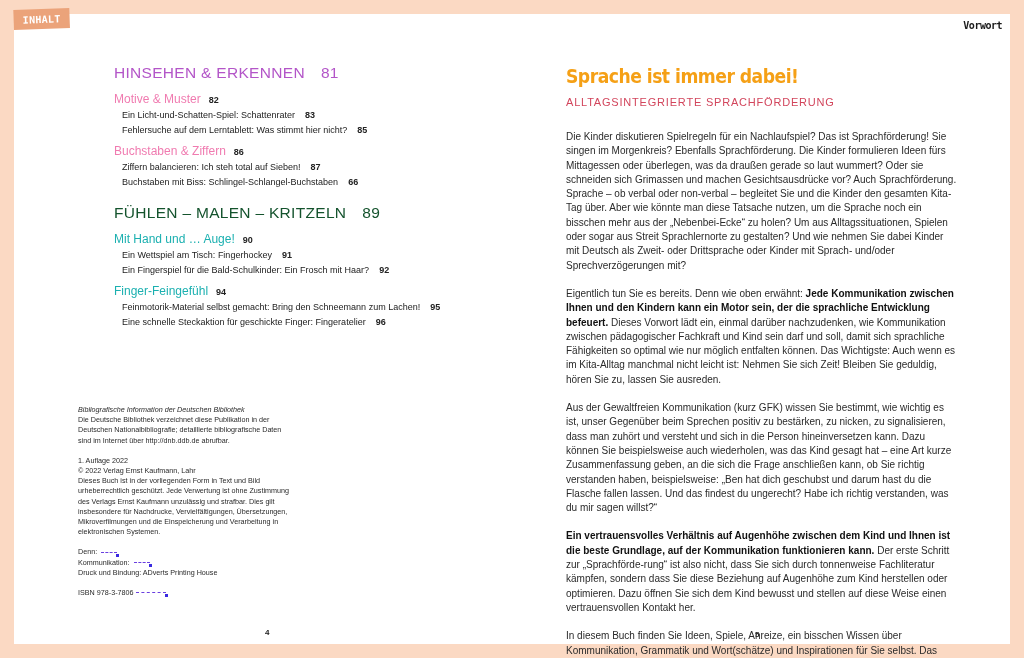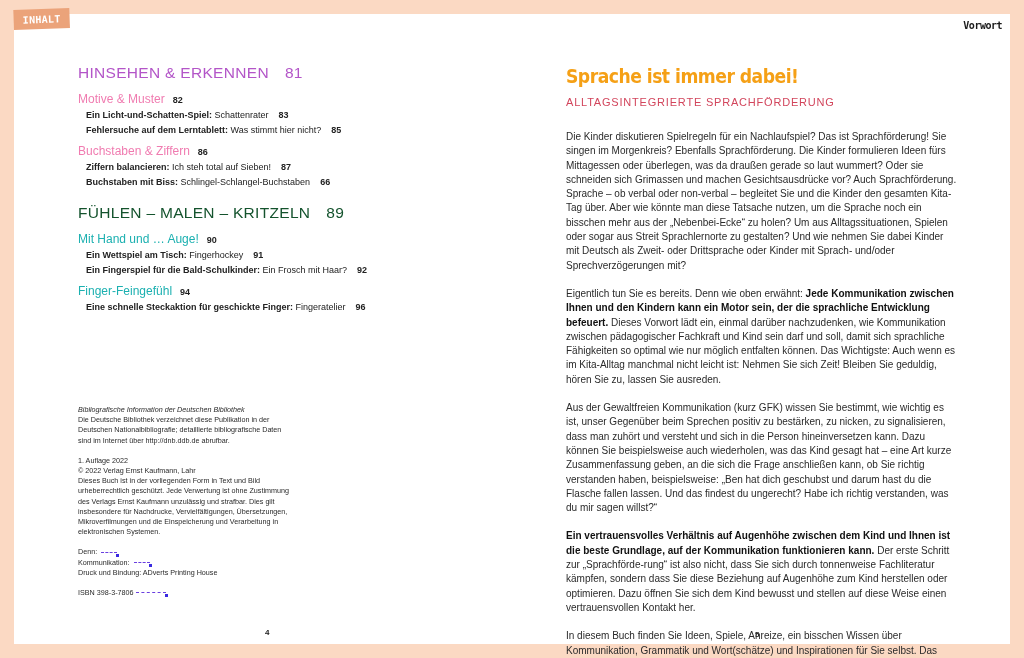--- a/index.html
+++ b/index.html
@@ -72,24 +72,24 @@
   }
   .sec-pink { color: #f07bb0; }
   .sec-teal { color: #1bb0b0; }
   .entry {
     font-family: "Liberation Sans", sans-serif;
     font-size: 9px;
     line-height: 15px;
     white-space: nowrap;
     color: #222;
   }
-  .entry b { font-weight: bold; padding-left: 8px; }
+  .entry b { font-weight: normal; padding-left: 8px; }
   .entry .pn { font-weight: bold; margin-left: 10px; }
   .group { margin-bottom: 6px; }
-  .chapter-block { margin-bottom: 14px; }
+  .chapter-block { margin-bottom: 14px; margin-left: 36px; }
 
   .imprint {
     position: absolute;
     left: 78px; top: 405px;
     width: 240px;
     font-family: "Liberation Sans", sans-serif;
     font-size: 7.2px;
     line-height: 10.2px;
     color: #2a2a2a;
   }
@@ -198,20 +198,21 @@
         <span>Mit Hand und … Auge!</span><span class="pn">90</span>
       </div>
       <div class="entry"><b>Ein Wettspiel am Tisch:</b><span> Fingerhockey</span><span class="pn">91</span></div>
       <div class="entry"><b>Ein Fingerspiel für die Bald-Schulkinder:</b><span> Ein Frosch mit Haar?</span><span class="pn">92</span></div>
     </div>
 
     <div class="group">
       <div class="section sec-teal">
         <span>Finger-Feingefühl</span><span class="pn">94</span>
       </div>
+      <div class="entry"><b>Feinmotorik-Material selbst gemacht:</b><span> Bring den Schneemann zum Lachen!</span><span class="pn">95</span></div>
       <div class="entry"><b>Eine schnelle Steckaktion für geschickte Finger:</b><span> Fingeratelier</span><span class="pn">96</span></div>
     </div>
   </div>
 </div>
 
 <div class="imprint">
   <div class="ital">Bibliografische Information der Deutschen Bibliothek</div>
   <div>Die Deutsche Bibliothek verzeichnet diese Publikation in der</div>
   <div>Deutschen Nationalbibliografie; detaillierte bibliografische Daten</div>
   <div> sind im Internet über http://dnb.ddb.de abrufbar.</div>
@@ -222,21 +223,21 @@
   <div>urheberrechtlich geschützt. Jede Verwertung ist ohne Zustimmung</div>
   <div>des Verlags Ernst Kaufmann unzulässig und strafbar. Dies gilt</div>
   <div>insbesondere für Nachdrucke, Vervielfältigungen, Übersetzungen,</div>
   <div>Mikroverfilmungen und die Einspeicherung und Verarbeitung in</div>
   <div>elektronischen Systemen.</div>
   <div class="gap"></div>
   <div><span>Denn: </span><span class="redact"></span></div>
   <div><span>Kommunikation: </span><span class="redact"></span></div>
   <div>Druck und Bindung: ADverts Printing House</div>
   <div class="gap"></div>
-  <div><span>ISBN 398-3-7806</span><span class="redact long"></span></div>
+  <div><span>ISBN 978-3-7806</span><span class="redact long"></span></div>
 </div>
 
 <div class="page-num" style="left:265px; top:628px;">4</div>
 <div class="page-num" style="left:755px; top:630px;">5</div>
 
 <div class="right-page">
   <div class="r-title">Sprache ist immer dabei!</div>
   <div class="r-subtitle">ALLTAGSINTEGRIERTE SPRACHFÖRDERUNG</div>
 
   <p class="para">Die Kinder diskutieren Spielregeln für ein Nachlaufspiel? Das ist Sprachförderung! Sie singen im Morgenkreis? Ebenfalls Sprachförderung. Die Kinder formulieren Ideen fürs Mittagessen oder überlegen, was da draußen gerade so laut wummert? Oder sie schneiden sich Grimassen und machen Gesichtsausdrücke vor? Auch Sprachförderung. Sprache – ob verbal oder non-verbal – begleitet Sie und die Kinder den gesamten Kita-Tag über. Aber wie könnte man diese Tatsache nutzen, um die Sprache noch ein bisschen mehr aus der „Nebenbei-Ecke“ zu holen? Um aus Alltagssituationen, Spielen oder sogar aus Streit Sprachlernorte zu gestalten? Und wie nehmen Sie dabei Kinder mit Deutsch als Zweit- oder Drittsprache oder Kinder mit Sprach- und/oder Sprechverzögerungen mit?</p>

